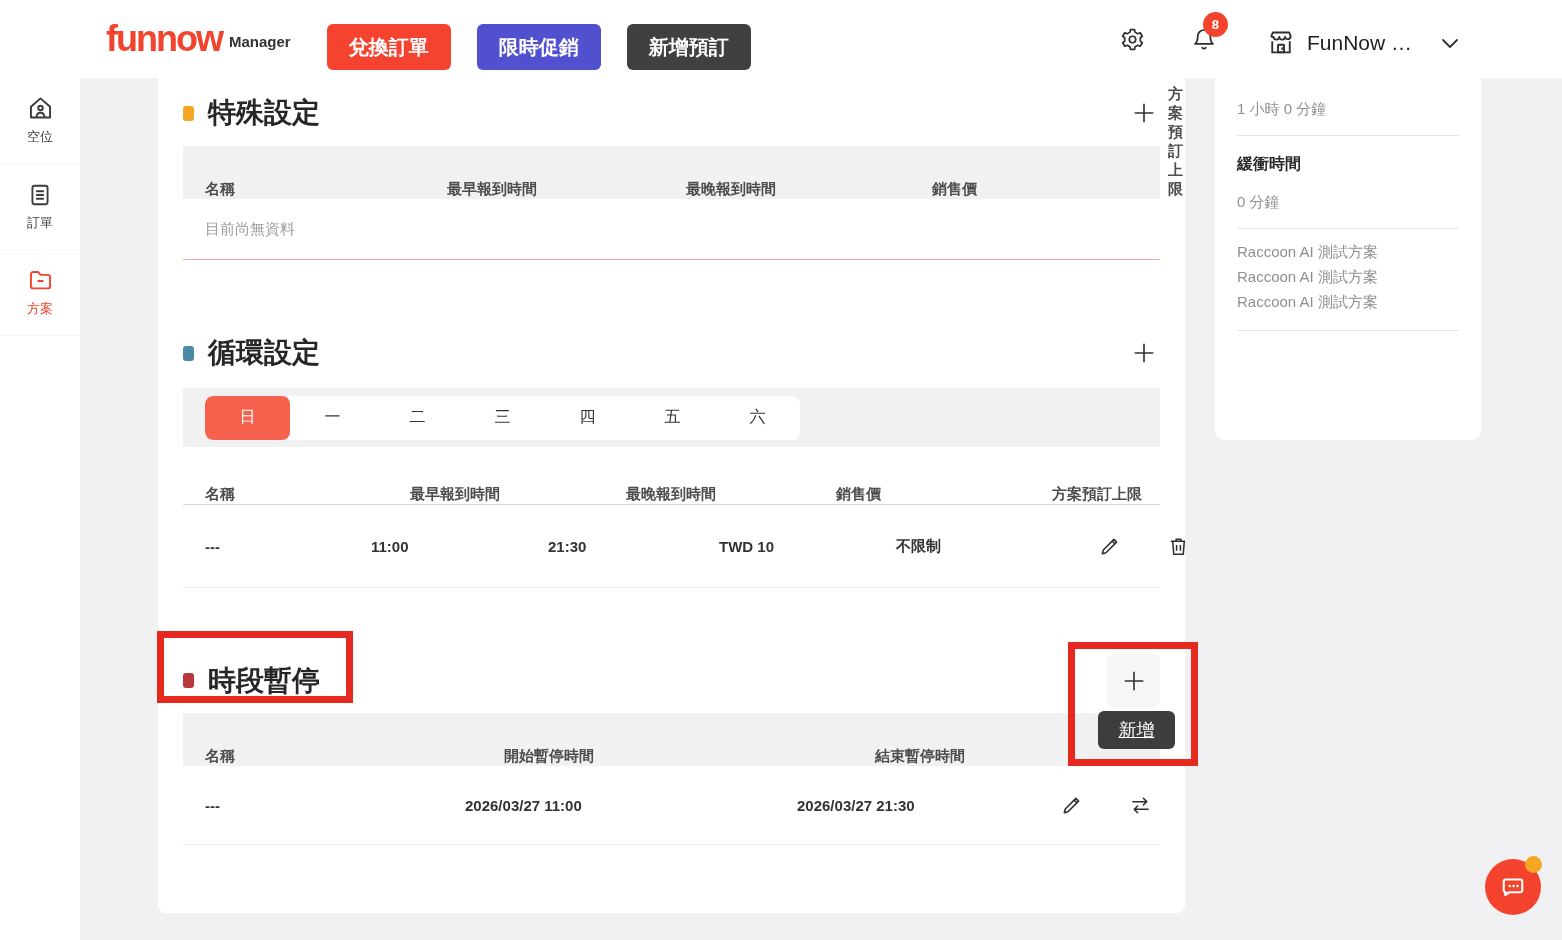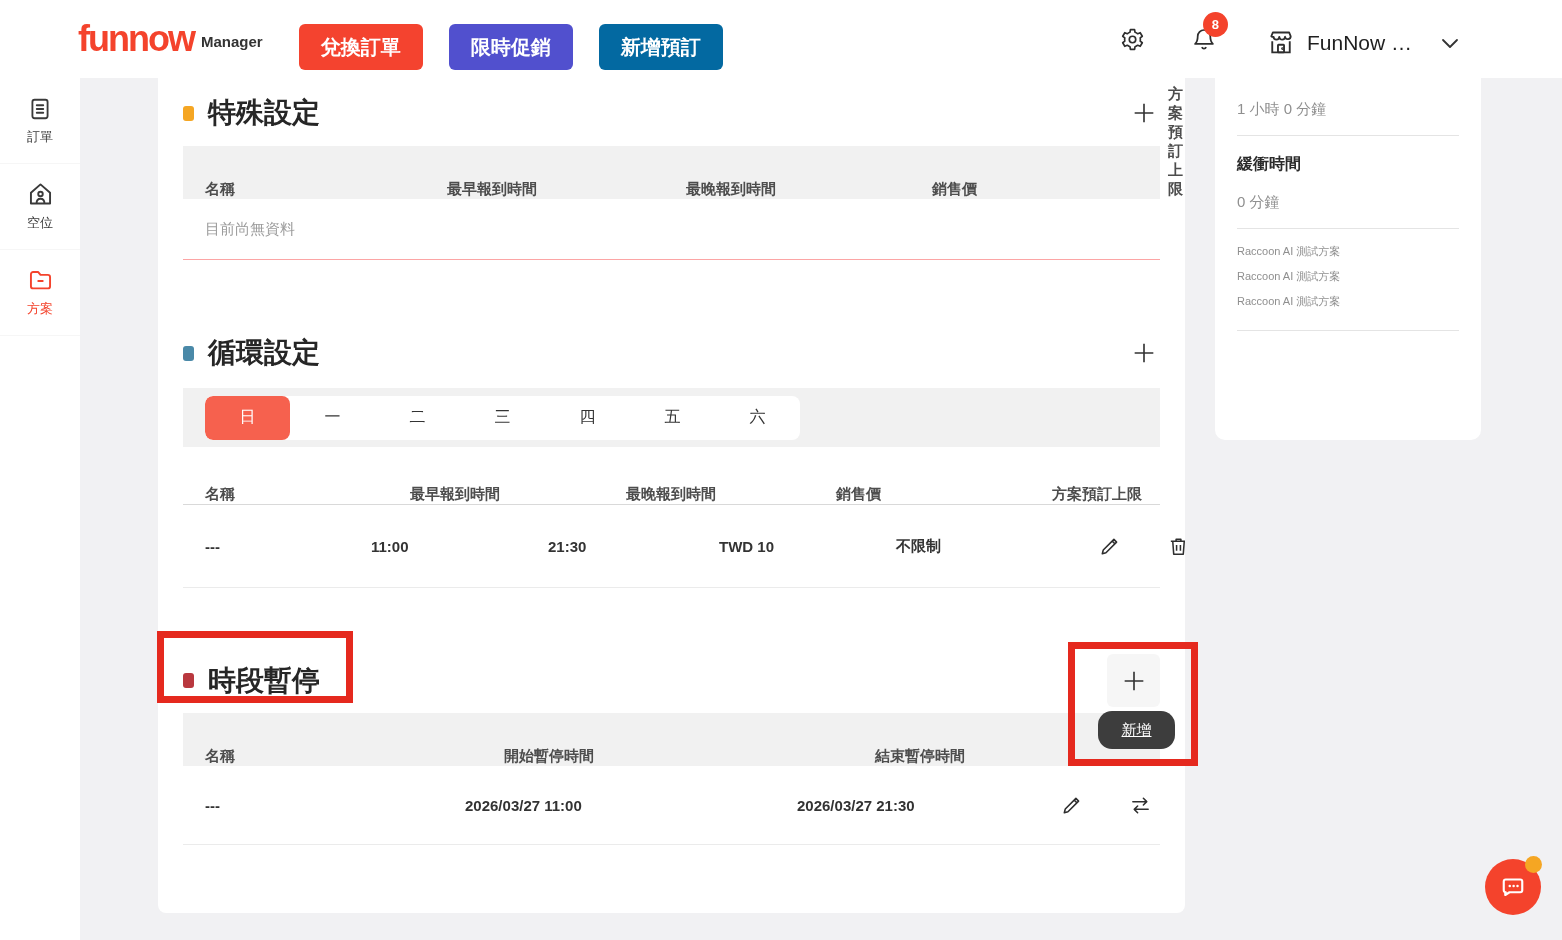--- a/index.html
+++ b/index.html
@@ -7,31 +7,31 @@
   body {
     font-family:"Liberation Sans","DejaVu Sans",sans-serif;
     background:#F1F1F3; color:#2E2E2E; position:relative;
   }
 
   
   .header {
     position:absolute; top:0; left:0; width:1562px; height:78px;
     background:#fff; display:flex; align-items:center; z-index:20;
   }
-  .logo-wrap { display:flex; align-items:center; margin-left:78px; cursor:pointer;text-align:center; }
+  .logo-wrap { display:flex; align-items:center; margin-left:106px; cursor:pointer;text-align:center; }
   .logo-text { font-size:36px; font-weight:800; color:#F4432C; letter-spacing:-2px; line-height:1; }
   .logo-badge { font-size:15px; font-weight:700; color:#333; margin-left:7px; margin-top:4px; }
   .hdr-btns { display:flex; gap:26px; margin-left:36px; }
   .hdr-btn {
     border:none; cursor:pointer; color:#fff; font-weight:700; font-size:20px;
     padding:13px 22px; border-radius:6px; font-family:inherit; line-height:1;margin-top:16px;
   }
   .hdr-btn.redeem  { background:#F4432F; }
   .hdr-btn.promo   { background:#5150CE; }
-  .hdr-btn.booking { background:#0369a1; }
+  .hdr-btn.booking { background:#404040; }
   .hdr-right { margin-left:auto; display:flex; align-items:center; padding-right:100px; }
   .icon-btn { background:none; border:none; cursor:pointer; color:#2E2E2E; display:flex; align-items:center; }
   .gear-btn { margin-right:46px; }
   .bell-wrap { position:relative; margin-right:50px; }
   .bell-badge {
     position:absolute; top:-14px; left:12px; min-width:25px; height:25px; border-radius:50%;
     background:#F4432C; color:#fff; font-size:13px; font-weight:700;
     display:flex; align-items:center; justify-content:center; padding:0 4px;
   }
   .account { display:flex; align-items:center; cursor:pointer;margin-top:8px; }
@@ -96,32 +96,32 @@
   .day-strip { background:#F1F1F1; height:59px; display:flex; align-items:center; padding-left:22px; }
   .day-tabs { background:#fff; border-radius:8px; height:44px; display:flex; width:595px; overflow:hidden; }
   .day-tab { width:85px; height:44px; border:none; background:transparent; cursor:pointer;
              font-size:16px; color:#333; font-family:inherit; display:flex; align-items:center; justify-content:center; }
   .day-tab.selected { background:#F6614E; color:#fff; border-radius:8px; font-weight:500; }
 
   
   .rp-value { font-size:15px; color:#8F8F8F; padding:14px 0 16px 0; }
   .rp-divider { border-top:1px solid #E4E4E4; }
   .rp-title { font-size:16px; font-weight:700; color:#2B2B2B; padding:18px 0 4px 0; }
-  .rp-plan { font-size:11px; color:#8F8F8F; line-height:25px; }
+  .rp-plan { font-size:15px; color:#8F8F8F; line-height:25px; }
   .rp-plans { padding:10px 0 16px 0; }
 
   
   .anno { position:absolute; border:7px solid #E5291E; z-index:60; pointer-events:none; }
   .anno.title-rect { left:157px; top:631px; width:196px; height:72px; }
   .anno.add-rect   { left:1068px; top:642px; width:130px; height:124px; }
 
   
   .tooltip {
     position:absolute; left:940px; top:633px; width:77px; height:38px; z-index:55;
-    background:#3D3D3D; color:#fff; border-radius:14px; font-size:15px;
+    background:#3D3D3D; color:#fff; border-radius:6px; font-size:18px;
     display:flex; align-items:center; justify-content:center;text-decoration:underline;
   }
 
   
   .chat-fab {
     position:absolute; right:21px; bottom:25px; width:56px; height:56px; border-radius:50%;
     background:#F4432C; border:none; cursor:pointer; display:flex; align-items:center; justify-content:center;
     z-index:30;
   }
   .chat-dot { position:absolute; top:-3px; right:-1px; width:17px; height:17px; border-radius:50%; background:#F5A623; }
@@ -176,38 +176,38 @@
       <span>
         <svg width="24" height="24" viewBox="0 0 24 24" fill="none" stroke="#333" stroke-width="1.8">
           <path d="M5 9l7 7 7-7" stroke-linecap="round" stroke-linejoin="round"></path>
         </svg>
       </span>
     </div>
   </div>
 </div>
 
 <div class="sidebar">
-  <div class="side-item">
-    <span>
-      <svg width="26" height="26" viewBox="0 0 24 24" fill="none" stroke="currentColor" stroke-width="1.7">
-        <rect x="5" y="3.5" width="14" height="17" rx="2"></rect>
-        <path d="M9 8.5h6M9 12h6M9 15.5h6" stroke-linecap="round"></path>
-      </svg>
-    </span>
-    <span class="lbl">訂單</span>
-  </div>
   <div class="side-item">
     <span>
       <svg width="27" height="27" viewBox="0 0 24 24" fill="none" stroke="currentColor" stroke-width="1.7">
         <path d="M3.5 10.5 12 3l8.5 7.5V20h-17z" stroke-linejoin="round"></path>
         <circle cx="12" cy="11.5" r="2"></circle>
         <path d="M8.5 20c0-2.6 1.5-4.2 3.5-4.2s3.5 1.6 3.5 4.2"></path>
       </svg>
     </span>
     <span class="lbl">空位</span>
+  </div>
+  <div class="side-item">
+    <span>
+      <svg width="26" height="26" viewBox="0 0 24 24" fill="none" stroke="currentColor" stroke-width="1.7">
+        <rect x="5" y="3.5" width="14" height="17" rx="2"></rect>
+        <path d="M9 8.5h6M9 12h6M9 15.5h6" stroke-linecap="round"></path>
+      </svg>
+    </span>
+    <span class="lbl">訂單</span>
   </div>
   <div class="side-item active">
     <span>
       <svg width="27" height="27" viewBox="0 0 24 24" fill="none" stroke="currentColor" stroke-width="1.7">
         <path d="M3.5 6.5a2 2 0 0 1 2-2H10l2 2.5h6.5a2 2 0 0 1 2 2V17a2 2 0 0 1-2 2h-13a2 2 0 0 1-2-2z" stroke-linejoin="round"></path>
         <path d="M10 12.5h4" stroke-linecap="round"></path>
       </svg>
     </span>
     <span class="lbl">方案</span>
   </div>

